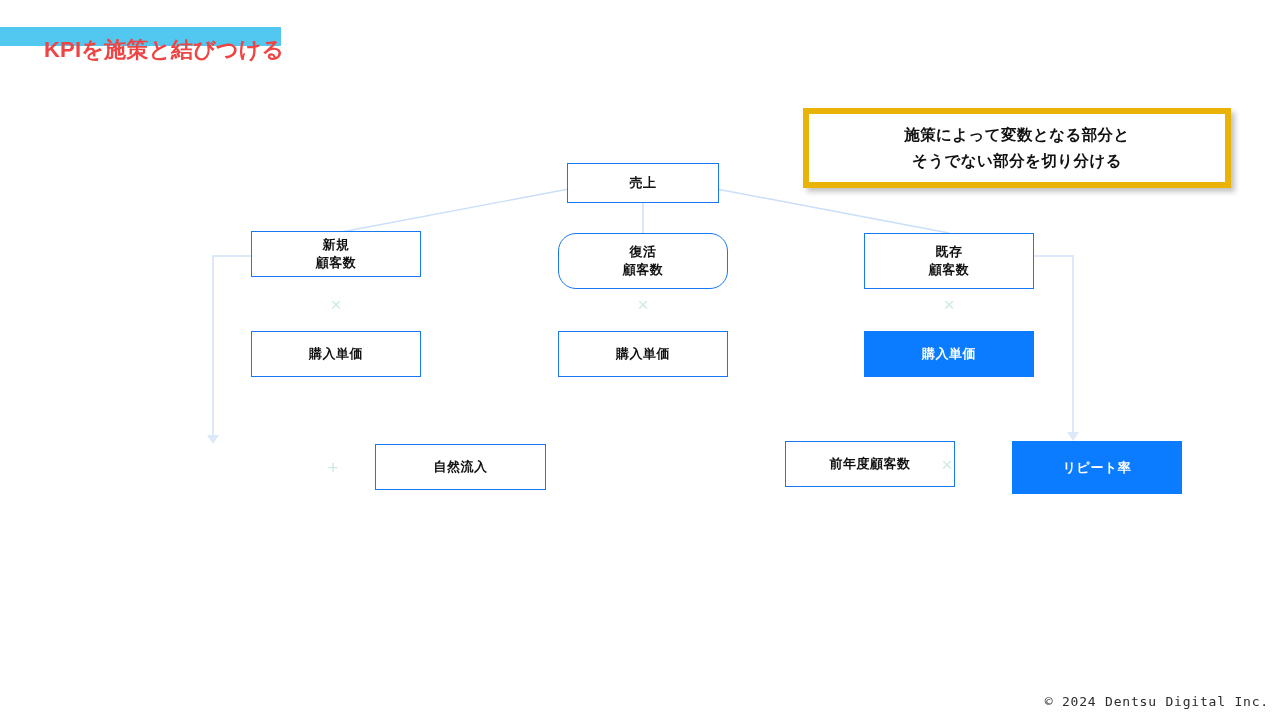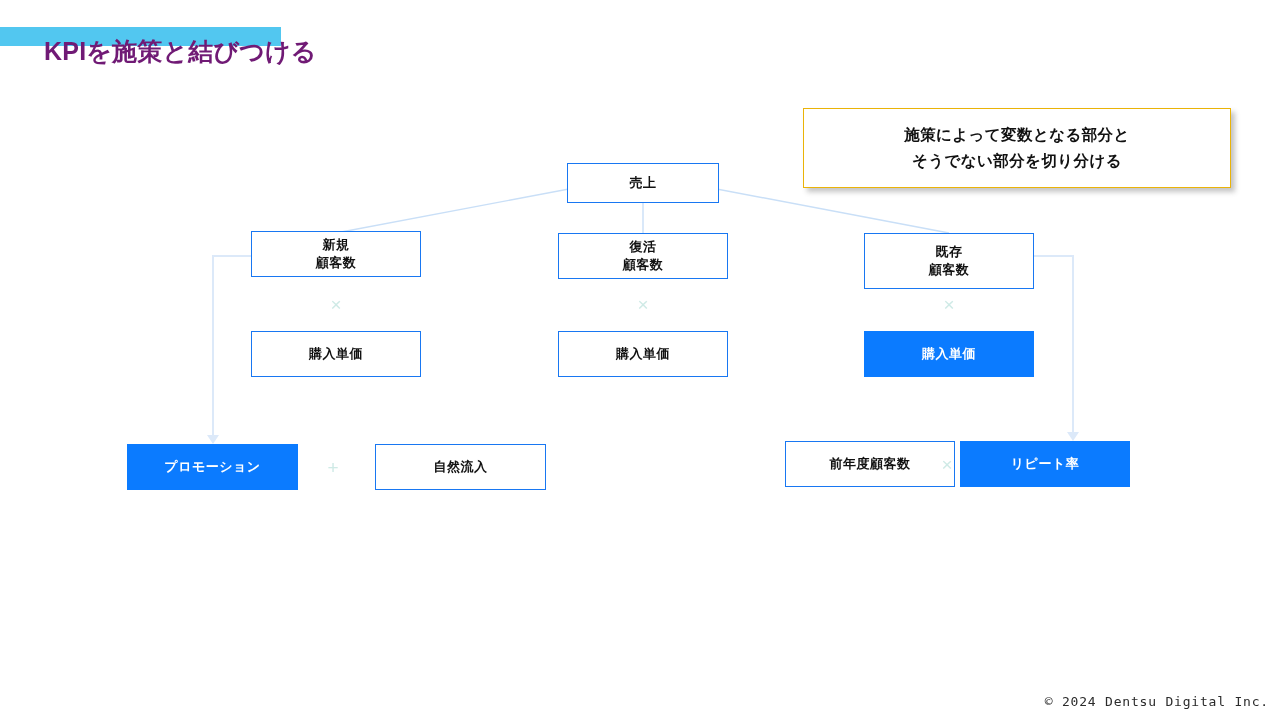--- a/index.html
+++ b/index.html
@@ -26,24 +26,24 @@
     left: 0;
     top: 27px;
     width: 281px;
     height: 19px;
     background: #52C7F0;
   }
   #page-title {
     position: absolute;
     left: 44px;
     top: 38px;
-    font-size: 25px;
+    font-size: 22px;
     font-weight: 700;
     letter-spacing: 0.2px;
-    color: #701a75;
+    color: #ef4444;
     white-space: nowrap;
     line-height: 1.1;
   }
 
   
   #connectors {
     position: absolute;
     left: 0;
     top: 0;
     width: 1280px;
@@ -91,21 +91,21 @@
 
   
   #callout {
     position: absolute;
     left: 803px;
     top: 108px;
     width: 428px;
     height: 80px;
     box-sizing: border-box;
     background: #ffffff;
-    border: 1px solid #eab308;
+    border: 6px solid #eab308;
     box-shadow: 4px 4px 5px rgba(80, 80, 80, 0.33);
     display: flex;
     align-items: center;
     justify-content: center;
   }
   #callout .callout-text {
     font-size: 15.5px;
     font-weight: 700;
     color: #111111;
     line-height: 1.65;
@@ -159,21 +159,21 @@
   </div>
 
   <div class="node" style="left:567px; top:133px; width:152px; height:40px;margin-top:30px;">
     <span class="node-label">売上</span>
   </div>
 
   <div class="node" style="left:251px; top:231px; width:170px; height:46px;">
     <span class="node-label">新規
 顧客数</span>
   </div>
-  <div class="node" style="left:558px; top:233px; width:170px; height:46px;">
+  <div class="node" style="left:558px; top:233px; width:170px; height:56px;border-radius:18px;">
     <span class="node-label">復活
 顧客数</span>
   </div>
   <div class="node" style="left:864px; top:233px; width:170px; height:56px;">
     <span class="node-label">既存
 顧客数</span>
   </div>
 
   <div class="op" style="left:316px; top:293px; width:40px; height:22px;">×</div>
   <div class="op" style="left:623px; top:293px; width:40px; height:22px;">×</div>
@@ -182,31 +182,28 @@
   <div class="node" style="left:251px; top:331px; width:170px; height:46px;">
     <span class="node-label">購入単価</span>
   </div>
   <div class="node" style="left:558px; top:331px; width:170px; height:46px;">
     <span class="node-label">購入単価</span>
   </div>
   <div class="node filled" style="left:864px; top:331px; width:170px; height:46px;">
     <span class="node-label">購入単価</span>
   </div>
 
-  <div class="node filled" style="left:127px; top:444px; width:171px; height:46px;">
-    <span class="node-label">プロモーション</span>
-  </div>
   <div class="op" style="left:313px; top:456px; width:40px; height:22px;">+</div>
   <div class="node" style="left:375px; top:444px; width:171px; height:46px;">
     <span class="node-label">自然流入</span>
   </div>
 
   <div class="node" style="left:742px; top:441px; width:170px; height:46px;margin-left:43px;">
     <span class="node-label">前年度顧客数</span>
   </div>
   <div class="op" style="left:927px; top:453px; width:40px; height:22px;">×</div>
-  <div class="node filled" style="left:960px; top:441px; width:170px; height:46px;">
+  <div class="node filled" style="left:1012px; top:441px; width:170px; height:53px;">
     <span class="node-label">リピート率</span>
   </div>
 
   <div id="footer-copyright">© 2024 Dentsu Digital Inc.</div>
 
 </div>
 
 </body></html>

